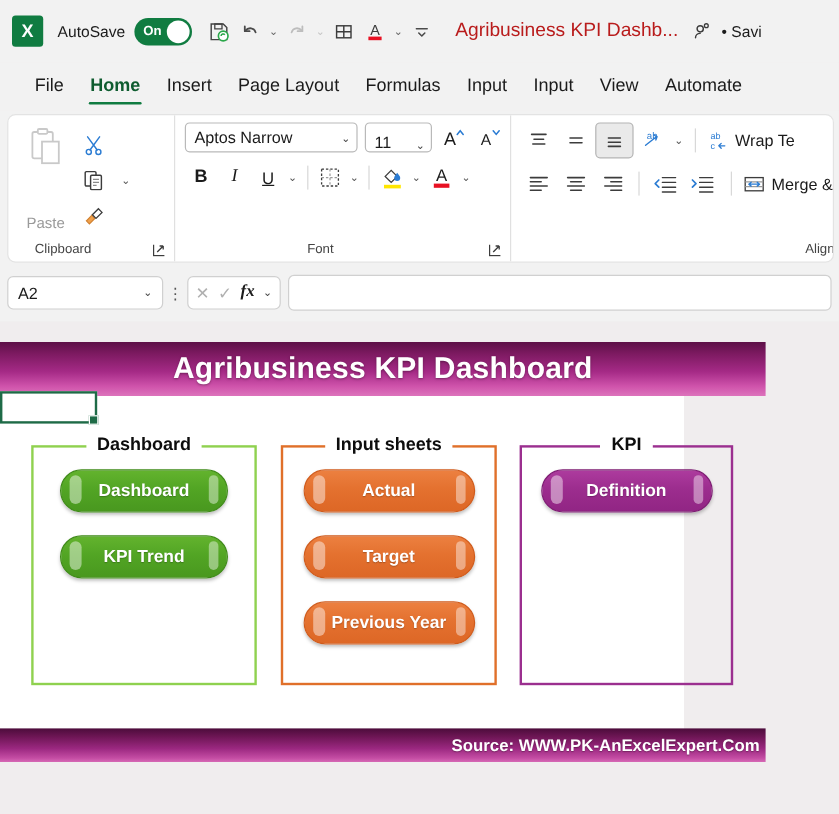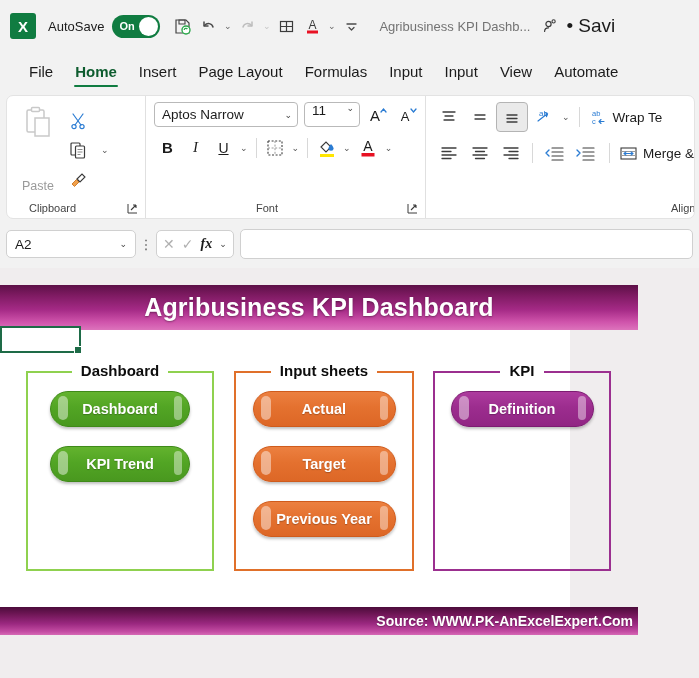--- a/index.html
+++ b/index.html
@@ -30,24 +30,24 @@
   .toggle .knob{
     position:absolute;right:2px;top:2px;width:19px;height:19px;border-radius:50%;background:#fff;
   }
   .qat{display:flex;align-items:center;margin-left:10px;gap:2px;}
   .qicon{
     width:24px;height:26px;display:flex;align-items:center;justify-content:center;
     color:#444;font-size:15px;
   }
   .qchev{width:11px;height:26px;display:flex;align-items:center;justify-content:center;color:#666;font-size:9px;}
   .doctitle{
-    margin-left:16px;font-size:13px;color:#737373;white-space:nowrap;
+    margin-left:16px;font-size:16px;color:#b91c1c;white-space:nowrap;
   }
   .share-ic{margin-left:12px;font-size:13px;color:#333;}
-  .savestat{margin-left:8px;font-size:19px;color:#1b1b1b;white-space:nowrap;}
+  .savestat{margin-left:8px;font-size:13px;color:#1b1b1b;white-space:nowrap;}
 
   
   .tabs{
     position:absolute;left:0;top:52px;width:699px;height:40px;
     background:#f2f2f2;display:flex;align-items:center;padding-left:18px;box-sizing:border-box;
   }
   .tab{
     font-size:15px;color:#1b1b1b;padding:0 11px;height:40px;line-height:40px;white-space:nowrap;
     position:relative;
   }
@@ -87,21 +87,21 @@
   
   .g-font{width:280px;padding-left:8px;}
   .frow1{display:flex;align-items:center;gap:6px;}
   .fname{
     width:144px;height:25px;border:1px solid #b9b9b9;border-radius:4px;background:#fff;
     display:flex;align-items:center;justify-content:space-between;padding:0 5px 0 7px;box-sizing:border-box;
     font-size:13.5px;color:#1b1b1b;
   }
   .fsize{
     width:56px;height:25px;border:1px solid #b9b9b9;border-radius:4px;background:#fff;
-    display:flex;align-items:flex-start;justify-content:space-between;padding:0 5px 0 7px;box-sizing:border-box;
+    display:flex;align-items:flex-end;justify-content:space-between;padding:0 5px 0 7px;box-sizing:border-box;
     font-size:13.5px;color:#1b1b1b;
   }
   .mini-chev{font-size:9px;color:#444;}
   .grow-a,.shrink-a{
     width:24px;height:24px;display:flex;align-items:center;justify-content:center;
     font-size:16px;color:#1b1b1b;position:relative;
   }
   .frow2{display:flex;align-items:center;margin-top:7px;gap:1px;}
   .fbtn{
     width:27px;height:27px;display:flex;align-items:center;justify-content:center;

